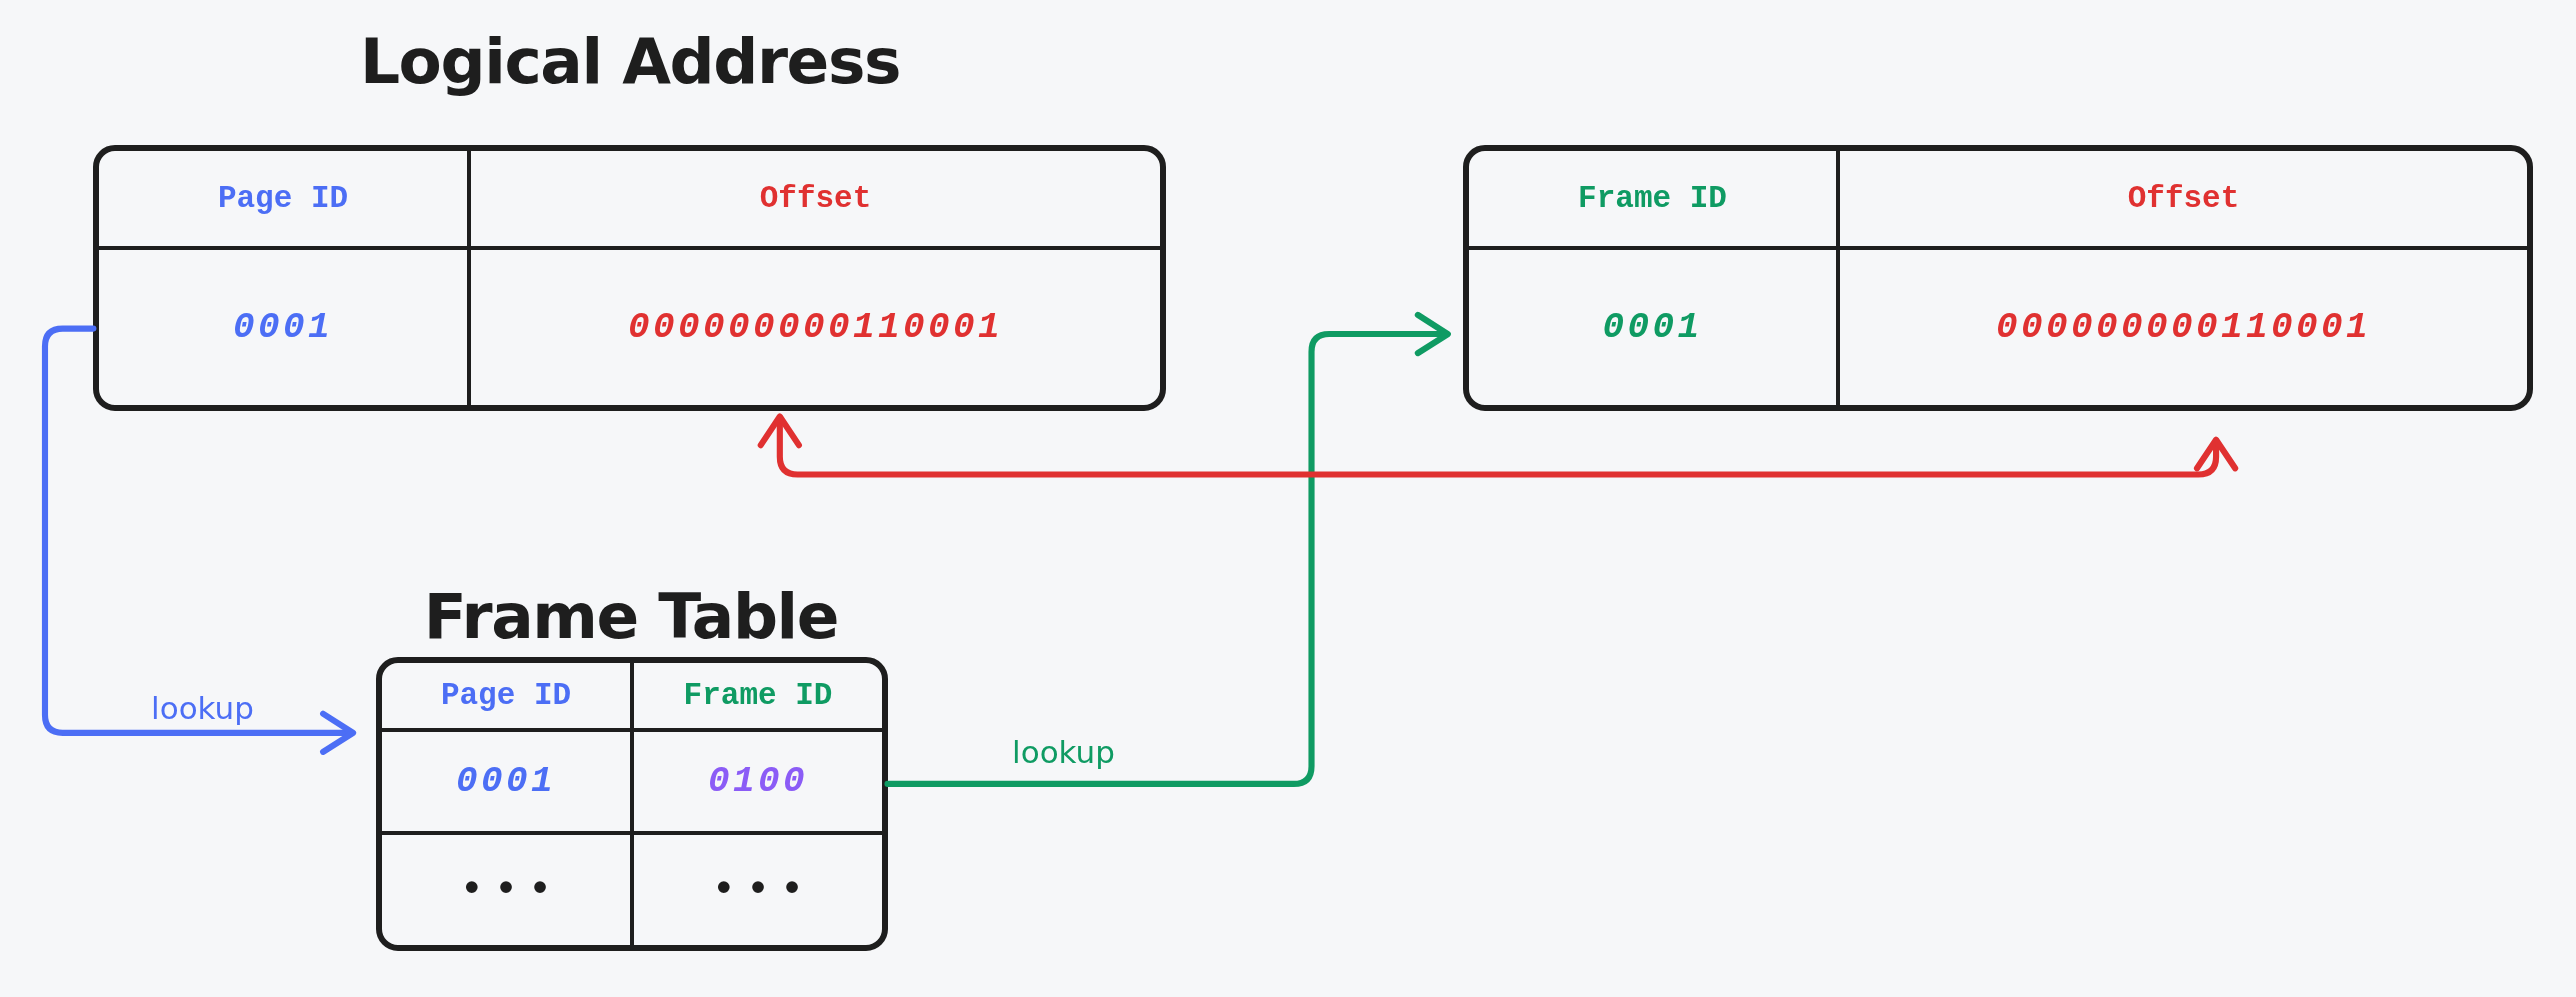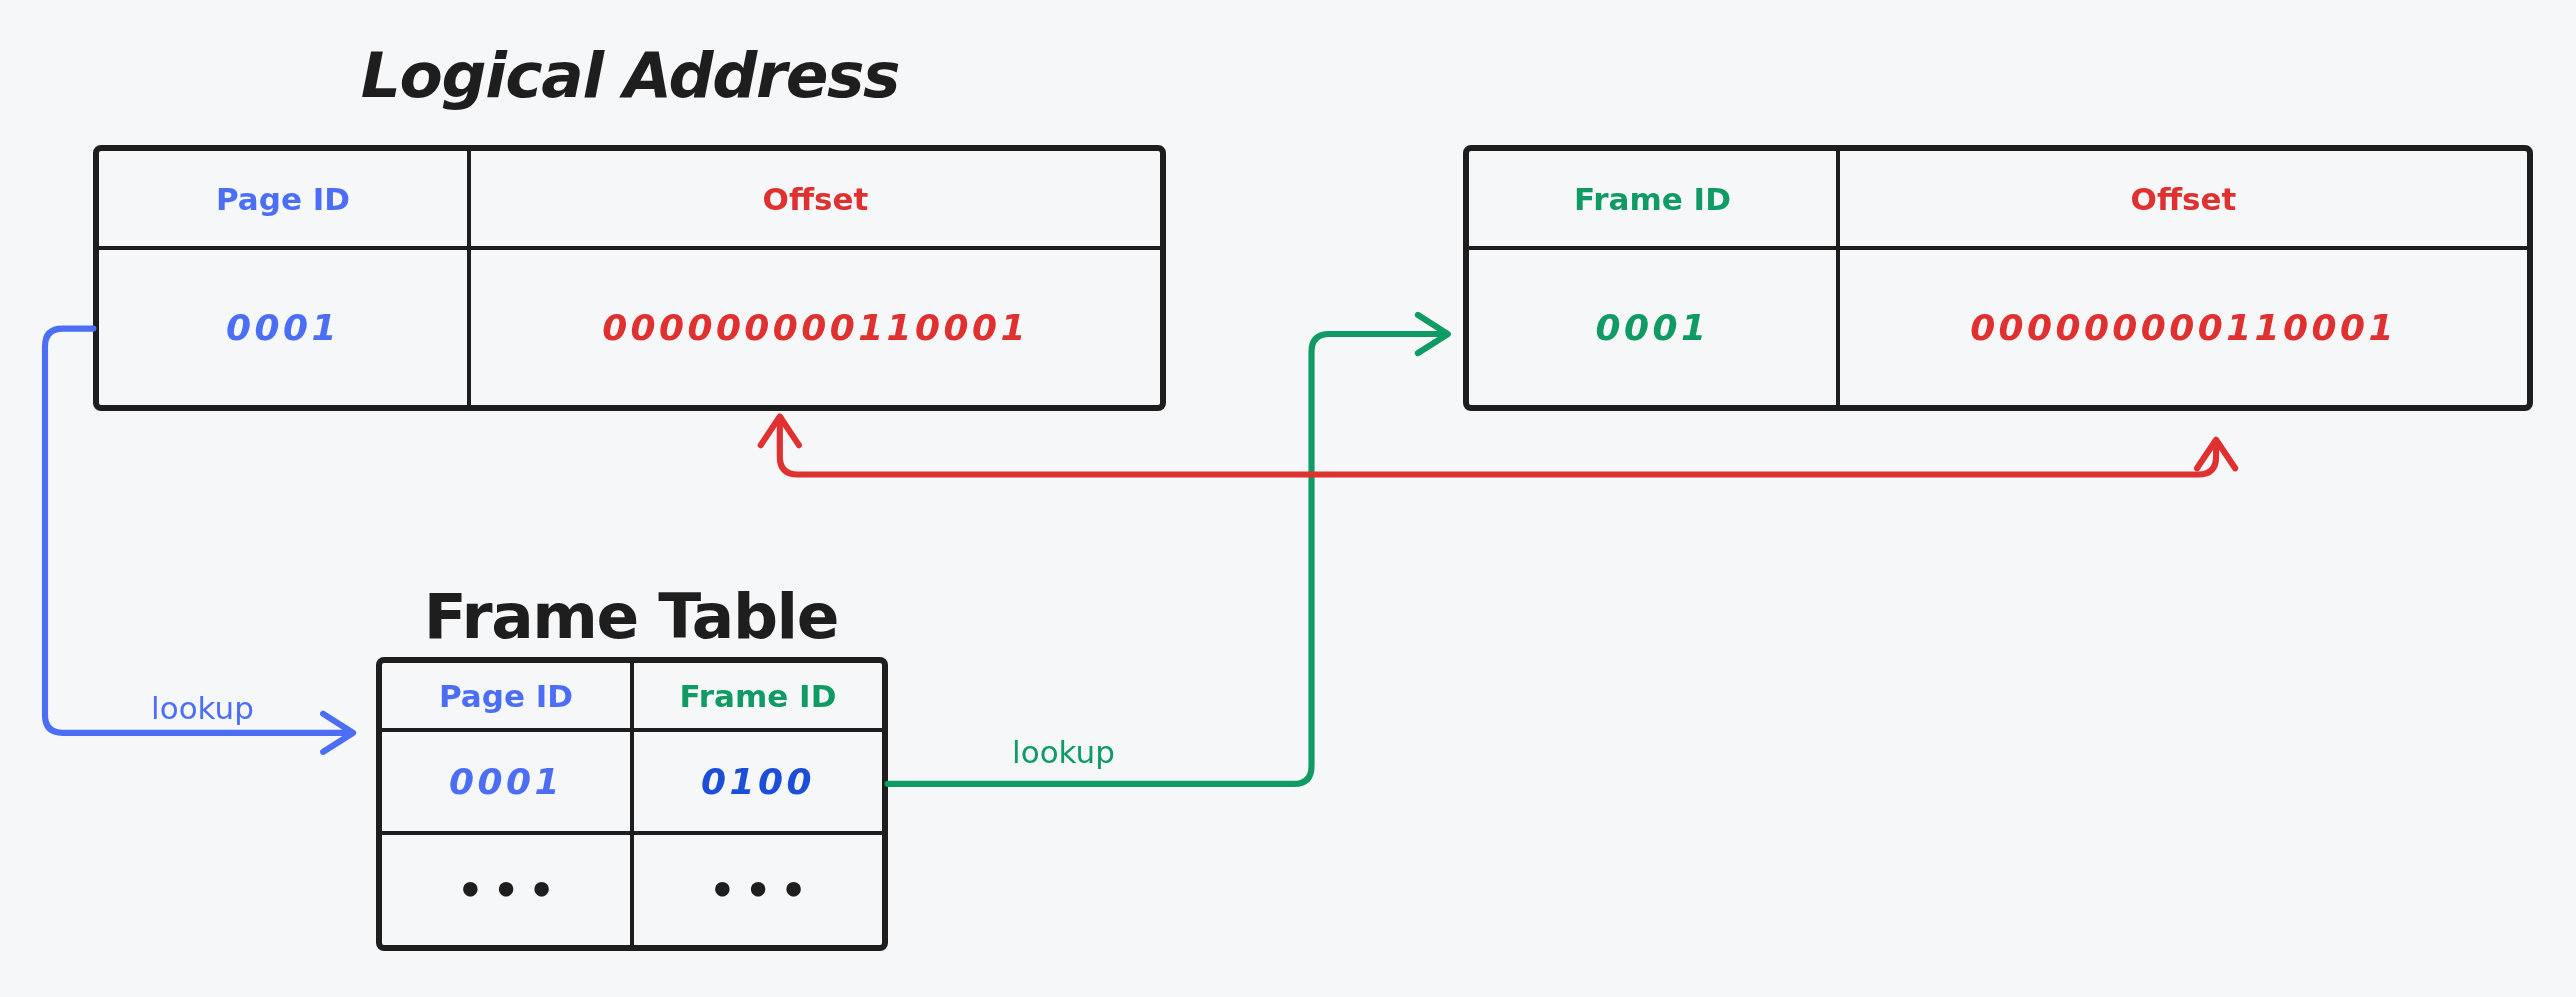--- a/index.html
+++ b/index.html
@@ -21,22 +21,23 @@
     letter-spacing: -1.4px;
     color: #1e1e1e;
     line-height: 75px;
     white-space: nowrap;
   }
 
   .dtable {
     position: absolute;
     box-sizing: border-box;
     border: 6.8px solid #1e1e1e;
-    border-radius: 8px;
+    border-radius: 22px;
     display: grid;
+    font-family: Liberation Mono, monospace;
   }
   .cell {
     display: flex;
     align-items: center;
     justify-content: center;
     box-sizing: border-box;
   }
   .cell.col-divider { border-right: 4.8px solid #1e1e1e; }
   .cell.row-divider { border-bottom: 4.8px solid #1e1e1e; }
 
@@ -66,42 +67,42 @@
     stroke-width: 9;
     stroke-linecap: round;
     stroke-linejoin: round;
   }
 </style>
 </head>
 <body>
 
 <div class="canvas" style="background: rgb(246, 247, 249);">
 
-  <div class="title" style="left:630px; top:38px;font-style:italic;">Logical Address</div>
+  <div class="title" style="left:630px; top:24px;">Logical Address</div>
   <div class="title" style="left:631px; top:579px;">Frame Table</div>
 
   <div class="dtable" style="left:93px; top:145px; width:1073px; height:266px; grid-template-columns:372px 1fr; grid-template-rows:99px 1fr;">
     <div class="cell col-divider row-divider hdr" style="color: rgb(76, 110, 245);">Page ID</div>
     <div class="cell row-divider hdr" style="color: rgb(224, 49, 49);">Offset</div>
     <div class="cell col-divider val" style="color: rgb(76, 110, 245);">0001</div>
     <div class="cell val" style="color: rgb(224, 49, 49);">000000000110001</div>
   </div>
 
   <div class="dtable" style="left:1463px; top:145px; width:1070px; height:266px; grid-template-columns:371px 1fr; grid-template-rows:99px 1fr;">
     <div class="cell col-divider row-divider hdr" style="color: rgb(15, 155, 99);">Frame ID</div>
     <div class="cell row-divider hdr" style="color: rgb(224, 49, 49);">Offset</div>
     <div class="cell col-divider val" style="color: rgb(15, 155, 99);">0001</div>
     <div class="cell val" style="color: rgb(224, 49, 49);">000000000110001</div>
   </div>
 
   <div class="dtable" style="left:376px; top:657px; width:512px; height:294px; grid-template-columns:252px 1fr; grid-template-rows:69px 103px 1fr;">
     <div class="cell col-divider row-divider hdr" style="color: rgb(76, 110, 245);">Page ID</div>
     <div class="cell row-divider hdr" style="color: rgb(15, 155, 99);">Frame ID</div>
     <div class="cell col-divider row-divider val" style="color: rgb(76, 110, 245);">0001</div>
-    <div class="cell row-divider val" style="color: #1d4ed8;">0100</div>
+    <div class="cell row-divider val" style="color: #8b5cf6;">0100</div>
     <div class="cell col-divider val dots">•••</div>
     <div class="cell val dots">•••</div>
   </div>
 
   <svg class="arrows" viewBox="0 0 3779 1464">
 
     <path d="M 137 482 L 92 482 Q 66 482 66 508 L 66 1049 Q 66 1075 92 1075 L 512 1075" stroke="#4c6ef5"></path>
     <path d="M 474 1047 L 518 1075 L 474 1103" stroke="#4c6ef5"></path>
 
     <path d="M 1302 1150 L 1898 1150 Q 1924 1150 1924 1124 L 1924 516 Q 1924 490 1950 490 L 2114 490" stroke="#0f9b63"></path>

